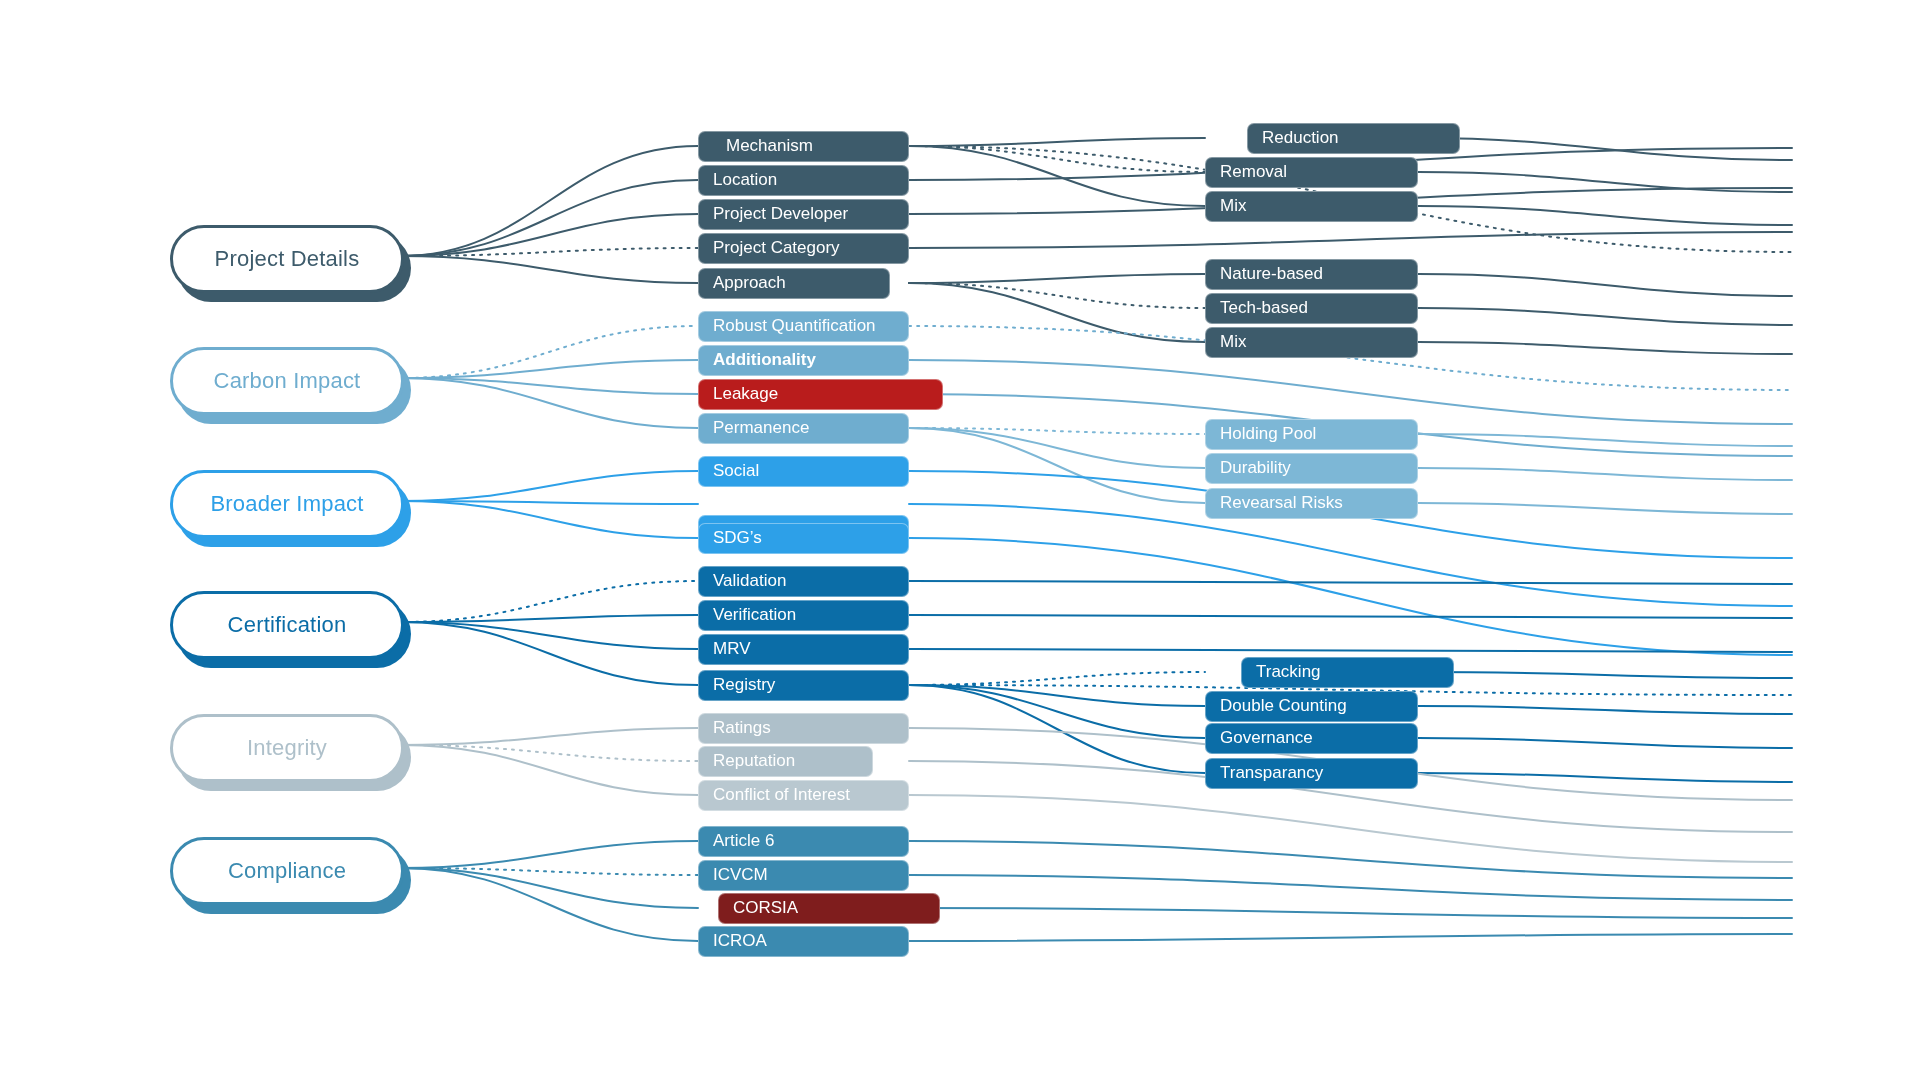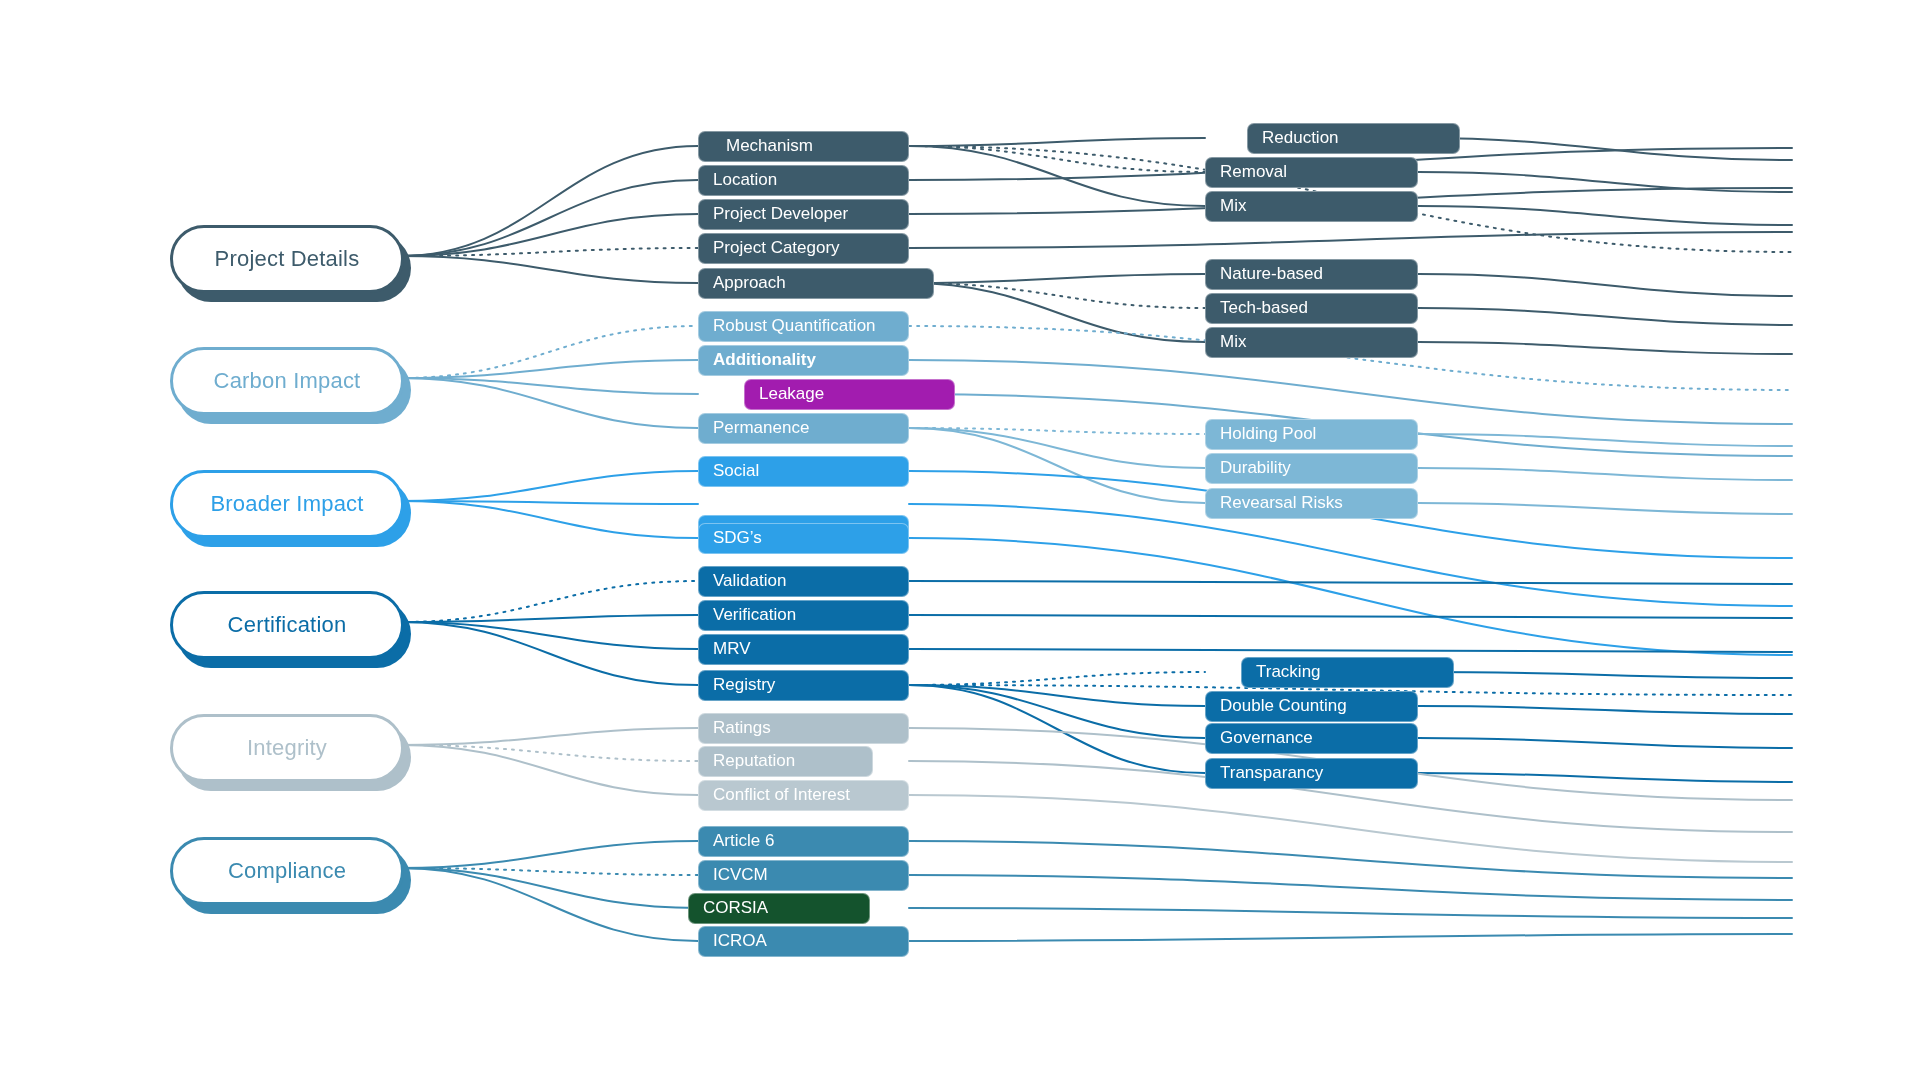--- a/index.html
+++ b/index.html
@@ -114,42 +114,42 @@
     </div>
     <div class="box" style="left: 698px; top: 164.5px; width: 211px; background: rgb(61, 91, 107);">
       <span>Location</span>
     </div>
     <div class="box" style="left: 698px; top: 198.5px; width: 211px; background: rgb(61, 91, 107);">
       <span>Project Developer</span>
     </div>
     <div class="box" style="left: 698px; top: 232.5px; width: 211px; background: rgb(61, 91, 107);">
       <span>Project Category</span>
     </div>
-    <div class="box" style="left: 698px; top: 267.5px; width: 236px; background: rgb(61, 91, 107);">
+    <div class="box" style="left: 698px; top: 267.5px; width: 192px; background: rgb(61, 91, 107);">
       <span>Approach</span>
     </div>
     <div class="box" style="left: 1205px; top: 258.5px; width: 213px; background: rgb(61, 91, 107);">
       <span>Nature-based</span>
     </div>
     <div class="box" style="left: 1205px; top: 292.5px; width: 213px; background: rgb(61, 91, 107);">
       <span>Tech-based</span>
     </div>
     <div class="box" style="left: 1205px; top: 326.5px; width: 213px; background: rgb(61, 91, 107);">
       <span>Mix</span>
     </div>
     <div class="pill" style="left: 170px; top: 347px; border-color: rgb(111, 173, 207); color: rgb(111, 173, 207); box-shadow: rgb(111, 173, 207) 7px 9px 0px 0px;">
       <span>Carbon Impact</span>
     </div>
     <div class="box" style="left: 698px; top: 310.5px; width: 211px; background: rgb(111, 173, 207);">
       <span>Robust Quantification</span>
     </div>
     <div class="box" style="left: 698px; top: 344.5px; width: 211px; background: rgb(111, 173, 207); font-weight: bold;">
       <span>Additionality</span>
     </div>
-    <div class="box" style="left: 698px; top: 378.5px; width: 211px; background: #a21caf; margin-left: 46px;">
+    <div class="box" style="left: 698px; top: 378.5px; width: 245px; background: #b91c1c;">
       <span>Leakage</span>
     </div>
     <div class="box" style="left: 698px; top: 412.5px; width: 211px; background: rgb(111, 173, 207);">
       <span>Permanence</span>
     </div>
     <div class="box" style="left: 1205px; top: 418.5px; width: 213px; background: rgb(125, 183, 214);">
       <span>Holding Pool</span>
     </div>
     <div class="box" style="left: 1205px; top: 452.5px; width: 213px; background: rgb(125, 183, 214);">
       <span>Durability</span>
@@ -210,19 +210,19 @@
     </div>
     <div class="pill" style="left: 170px; top: 837px; border-color: rgb(59, 138, 176); color: rgb(59, 138, 176); box-shadow: rgb(59, 138, 176) 7px 9px 0px 0px;">
       <span>Compliance</span>
     </div>
     <div class="box" style="left: 698px; top: 825.5px; width: 211px; background: rgb(59, 138, 176);">
       <span>Article 6</span>
     </div>
     <div class="box" style="left: 698px; top: 859.5px; width: 211px; background: rgb(59, 138, 176);">
       <span>ICVCM</span>
     </div>
-    <div class="box" style="left: 688px; top: 892.5px; width: 182px; background: #14532d;">
+    <div class="box" style="left: 718px; top: 892.5px; width: 222px; background: #7f1d1d;">
       <span>CORSIA</span>
     </div>
     <div class="box" style="left: 698px; top: 925.5px; width: 211px; background: rgb(59, 138, 176);">
       <span>ICROA</span>
     </div>
   </div>
 
 </body></html>

